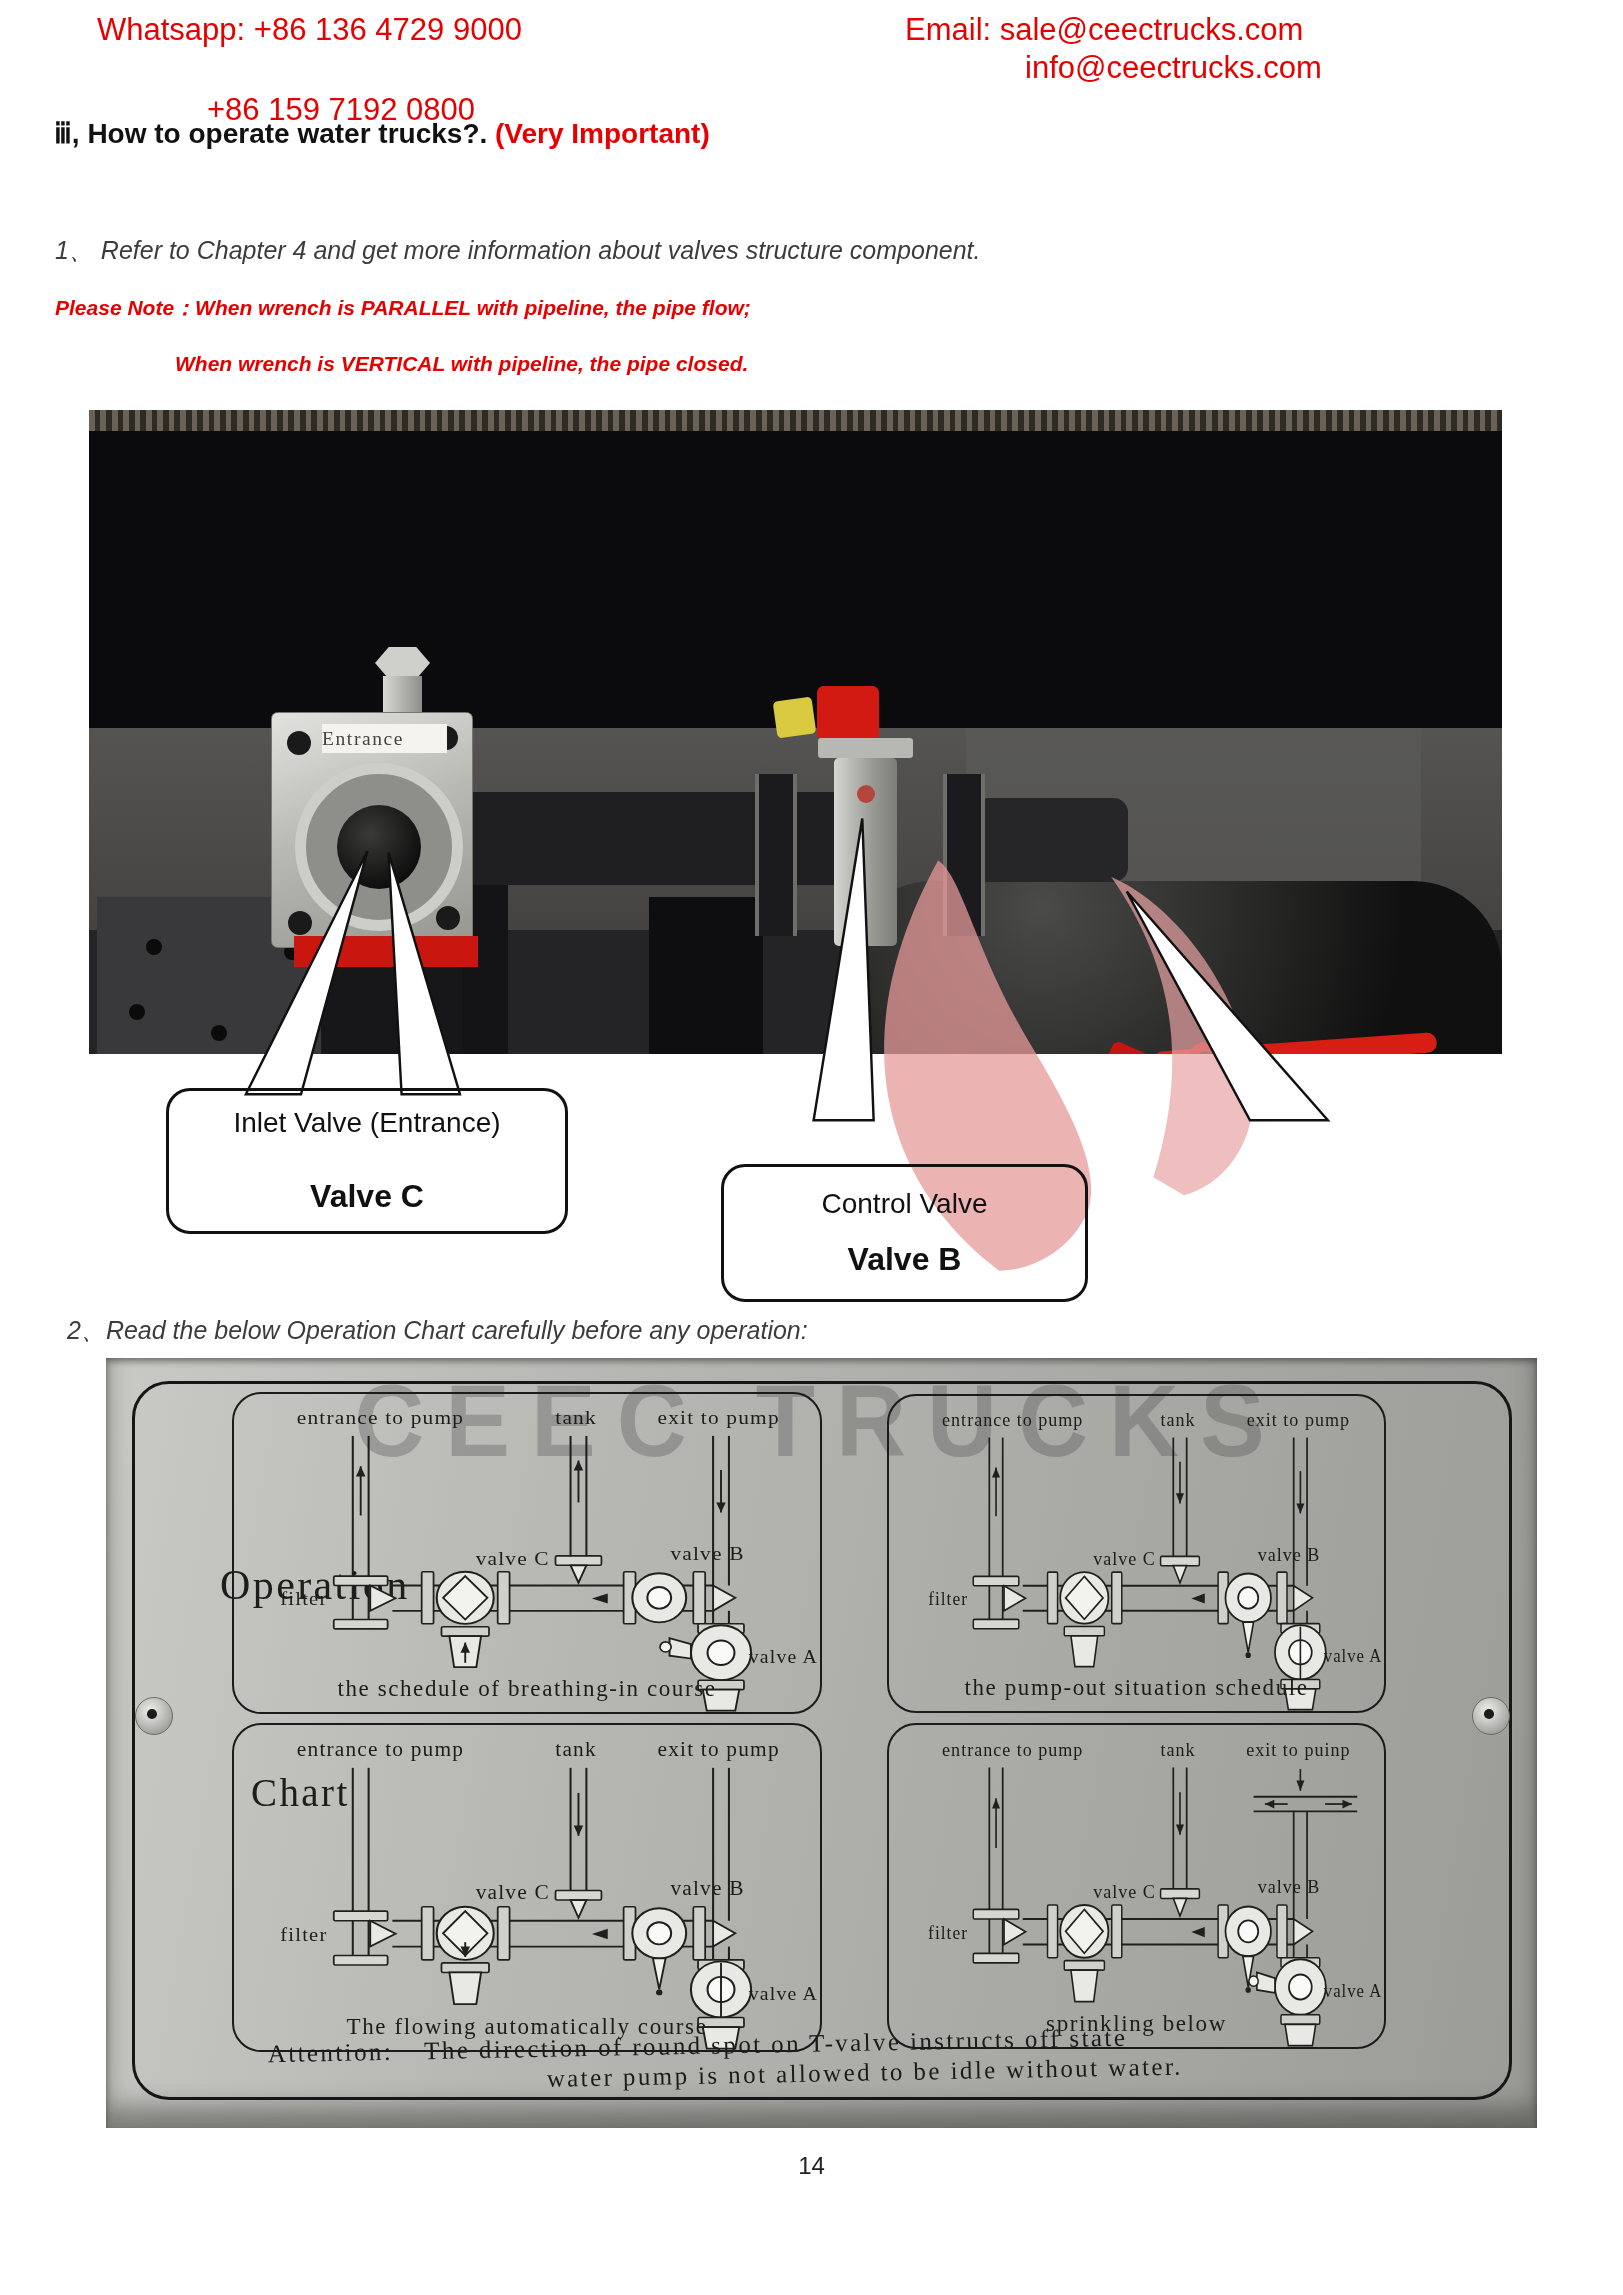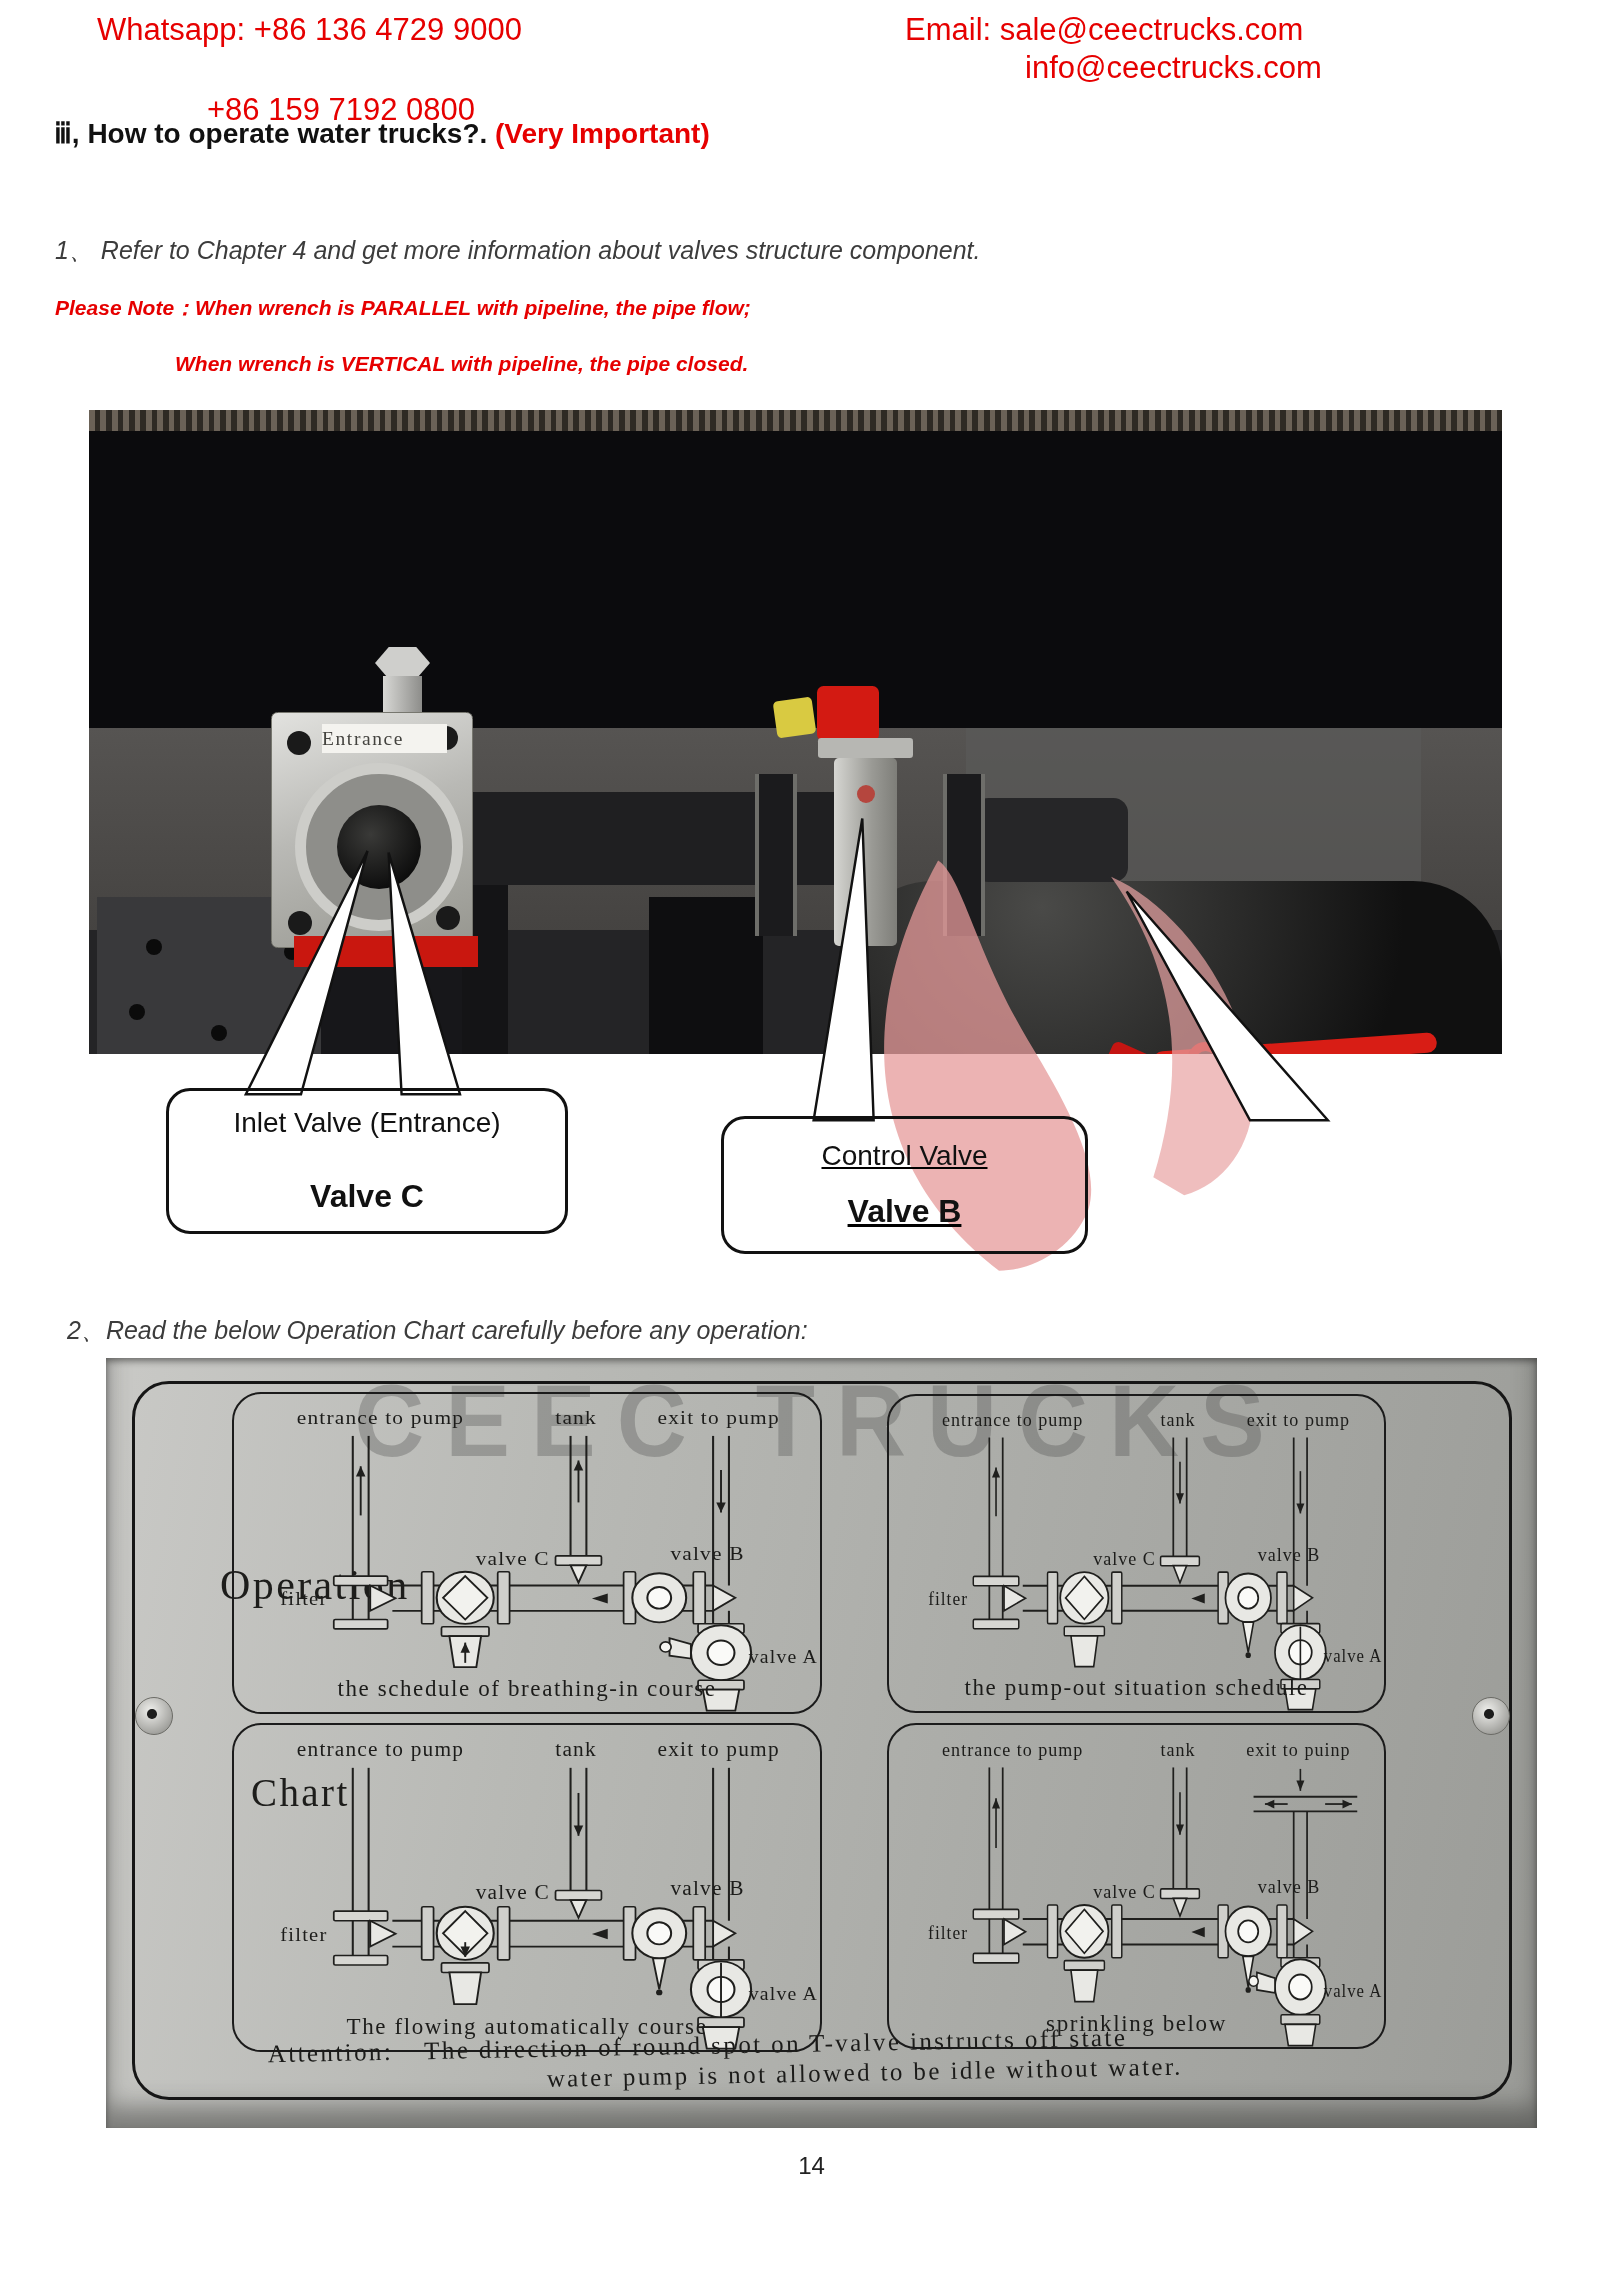--- a/index.html
+++ b/index.html
@@ -181,21 +181,21 @@
     <polygon points="452,48 302,348 370,348" fill="#ffffff" stroke="#111" stroke-width="3"></polygon>
     <polygon points="478,50 494,348 566,348" fill="#ffffff" stroke="#111" stroke-width="3"></polygon>
     <polygon points="1062,8 1002,380 1076,380" fill="#ffffff" stroke="#111" stroke-width="3"></polygon>
     <polygon points="1388,98 1540,380 1636,380" fill="#ffffff" stroke="#111" stroke-width="3"></polygon>
   </svg>
 
   <div class="callout" style="left:166px;top:1088px;width:396px;height:140px;gap:24px;">
     <div class="t1">Inlet Valve (Entrance)</div>
     <div class="t2">Valve C</div>
   </div>
-  <div class="callout" style="left:721px;top:1116px;width:361px;height:132px;text-decoration:underline;">
+  <div class="callout" style="left:721px;top:1164px;width:361px;height:132px;">
     <div class="t1">Control Valve</div>
     <div class="t2">Valve B</div>
   </div>
 
   <div class="para" style="left:67px;top:1314px;">2、Read the below Operation Chart carefully before any operation:</div>
 
   <div class="plate">
     <div class="plate-wm">CEEC TRUCKS</div>
     <div class="plate-border"></div>
 

